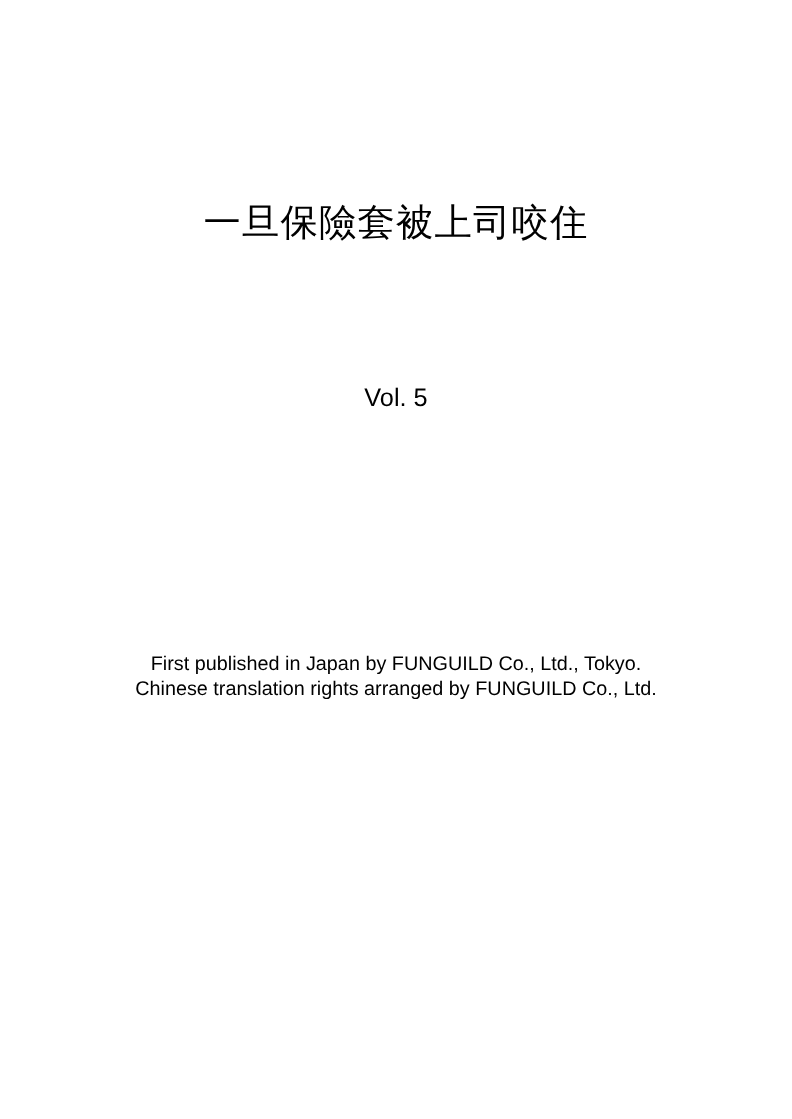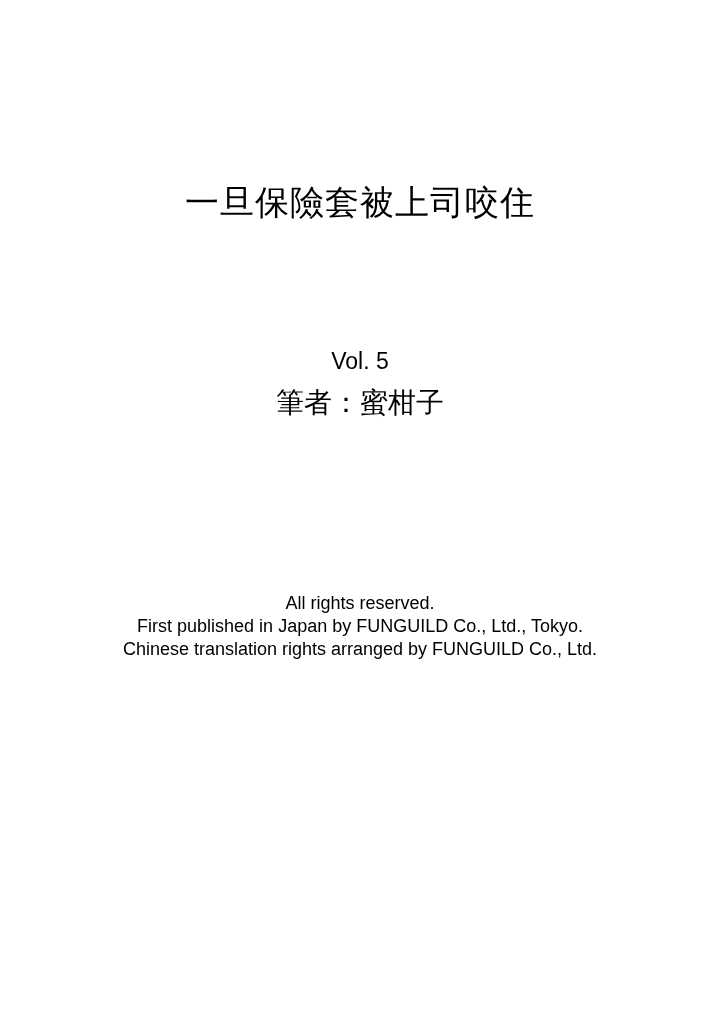--- a/index.html
+++ b/index.html
@@ -60,21 +60,19 @@
 </head>
 <body>
 
 <div class="page">
 
   <h1 class="centered title">一旦保險套被上司咬住</h1>
 
 
   <div class="centered volume">Vol. 5</div>
 
-  <div class="centered author">筆者：蜜柑子</div>
 
   <div class="centered credits">
-    <div>All rights reserved.</div>
     <div>First published in Japan by FUNGUILD Co., Ltd., Tokyo.</div>
     <div>Chinese translation rights arranged by FUNGUILD Co., Ltd.</div>
   </div>
 
 </div>
 
 </body></html>

